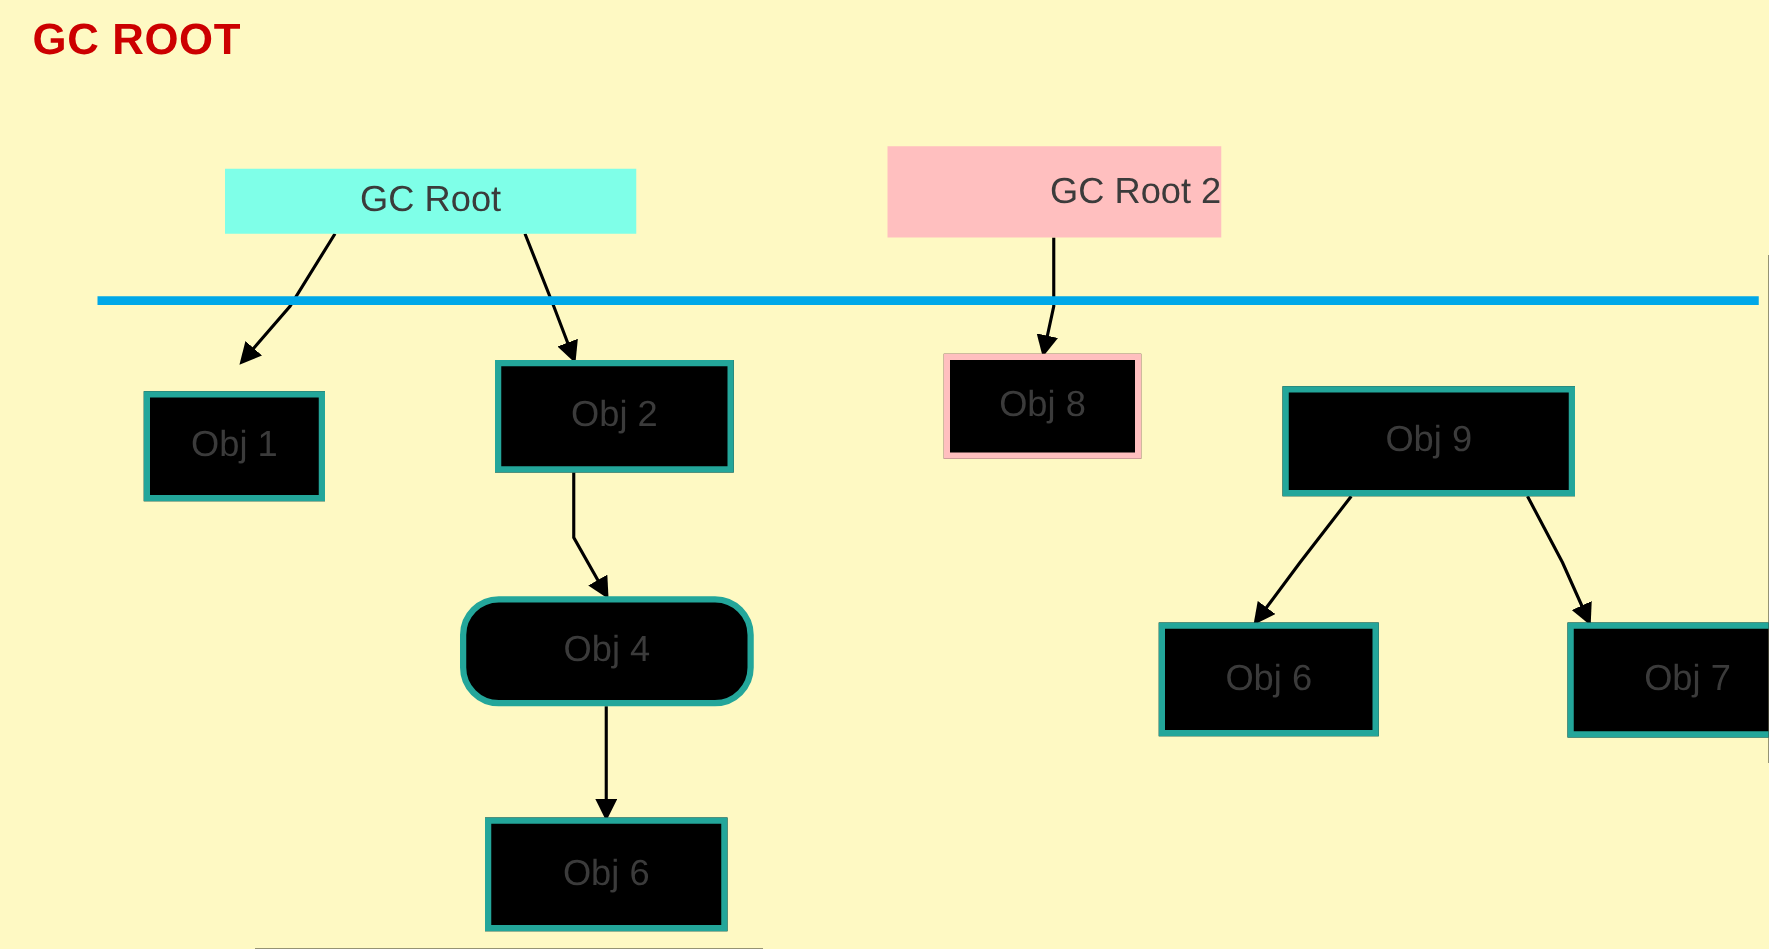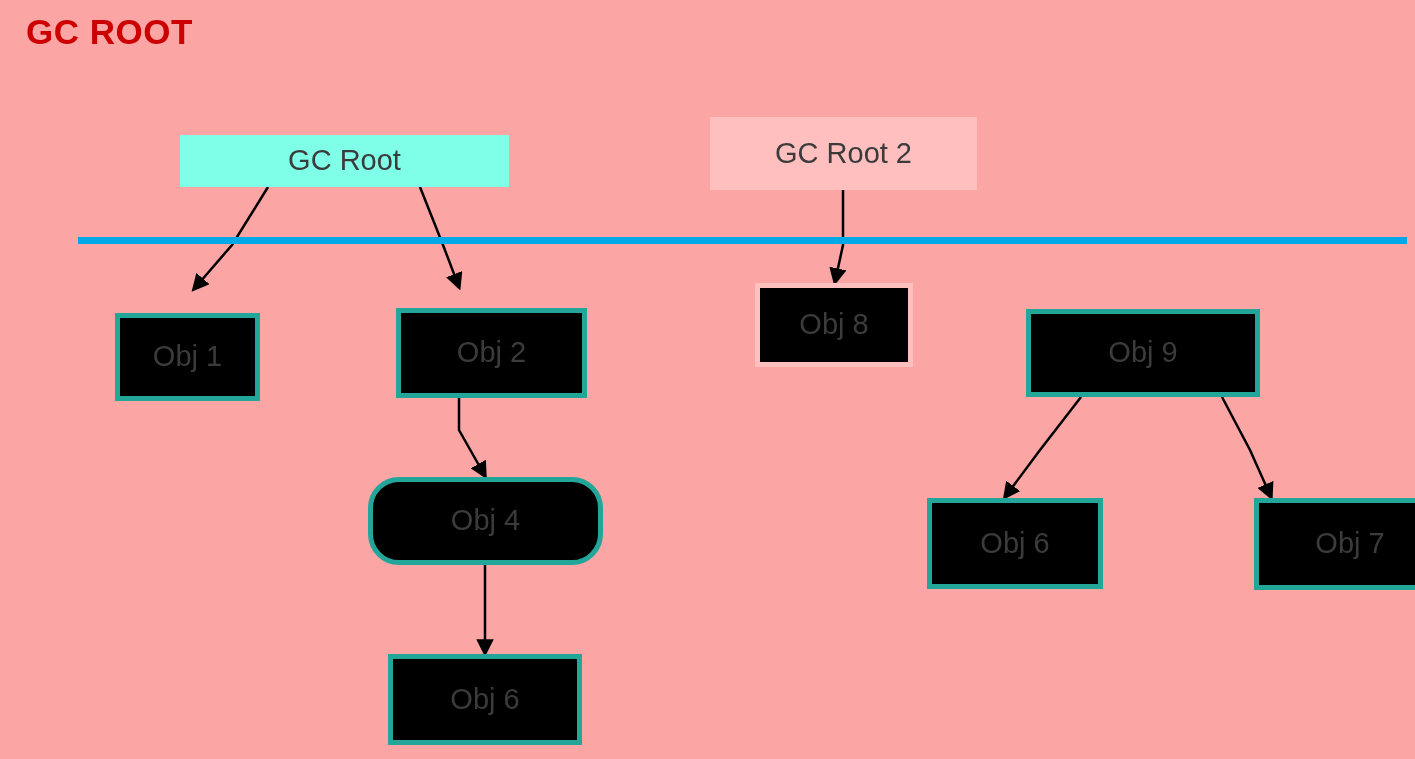--- a/index.html
+++ b/index.html
@@ -50,21 +50,21 @@
     letter-spacing: 0.5px;
     white-space: nowrap;
   }
   
   .root-box {
     border: none;
     font-size: 29px;
     color: #3B3B3B;
   }
   .root-fill-aqua { background: #7FFFE8; }
-  .root-fill-pink { background: #FFBFBF; }
+  .root-fill-pink { background: #FFBFBF; justify-content: flex-end; }
   
   .obj-box {
     background: #000000;
     font-size: 29px;
     color: #3B3B3B;
     border-style: solid;
     border-width: 5px;
   }
   .obj-teal { border-color: #23A69A; }
   .obj-pink { border-color: #FFBFBF; }
@@ -74,21 +74,21 @@
     left: 78px;
     top: 237px;
     width: 1329px;
     height: 7px;
     background: #00A8E8;
   }
 </style>
 </head>
 <body>
 
-<div id="canvas" style="background: #fca5a5;">
+<div id="canvas" style="background: #fef9c3;">
 
   <div id="title" style="color: rgb(204, 0, 0);">GC ROOT</div>
 
   <svg id="edge-layer" viewBox="0 0 1415 759" width="1415" height="759">
     <defs>
       <marker id="arrowhead" markerWidth="7" markerHeight="7" refX="5.5" refY="3.5" orient="auto" markerUnits="strokeWidth">
         <path d="M0,0 L7,3.5 L0,7 z" fill="#000000"></path>
       </marker>
     </defs>
     <g id="edges-group">
@@ -107,21 +107,21 @@
   <div id="nodes-layer">
       <div class="node root-box root-fill-aqua" style="left: 180px; top: 135px; width: 329px; height: 52px; background: rgb(127, 255, 232); color: rgb(59, 59, 59);">
         <span class="node-label">GC Root</span>
       </div>
       <div class="node root-box root-fill-pink" style="left: 710px; top: 117px; width: 267px; height: 73px; background: rgb(255, 191, 191); color: rgb(59, 59, 59);">
         <span class="node-label">GC Root 2</span>
       </div>
       <div class="node obj-box obj-teal" style="left: 115px; top: 290px; width: 145px; height: 88px; border-color: rgb(35, 166, 154); color: rgb(59, 59, 59); margin-top: 23px;">
         <span class="node-label">Obj 1</span>
       </div>
-      <div class="node obj-box obj-teal" style="left: 396px; top: 288px; width: 191px; height: 90px; border-color: rgb(35, 166, 154); color: rgb(59, 59, 59); margin-top: 20px;">
+      <div class="node obj-box obj-teal" style="left: 396px; top: 288px; width: 191px; height: 90px; border-color: rgb(35, 166, 154); color: rgb(59, 59, 59);">
         <span class="node-label">Obj 2</span>
       </div>
       <div class="node obj-box obj-pink" style="left: 755px; top: 283px; width: 158px; height: 84px; border-color: rgb(255, 191, 191); color: rgb(59, 59, 59);">
         <span class="node-label">Obj 8</span>
       </div>
       <div class="node obj-box obj-teal" style="left: 1026px; top: 309px; width: 234px; height: 88px; border-color: rgb(35, 166, 154); color: rgb(59, 59, 59);">
         <span class="node-label">Obj 9</span>
       </div>
       <div class="node obj-box obj-teal" style="left: 368px; top: 477px; width: 235px; height: 88px; border-color: rgb(35, 166, 154); color: rgb(59, 59, 59); border-radius: 31px;">
         <span class="node-label">Obj 4</span>

